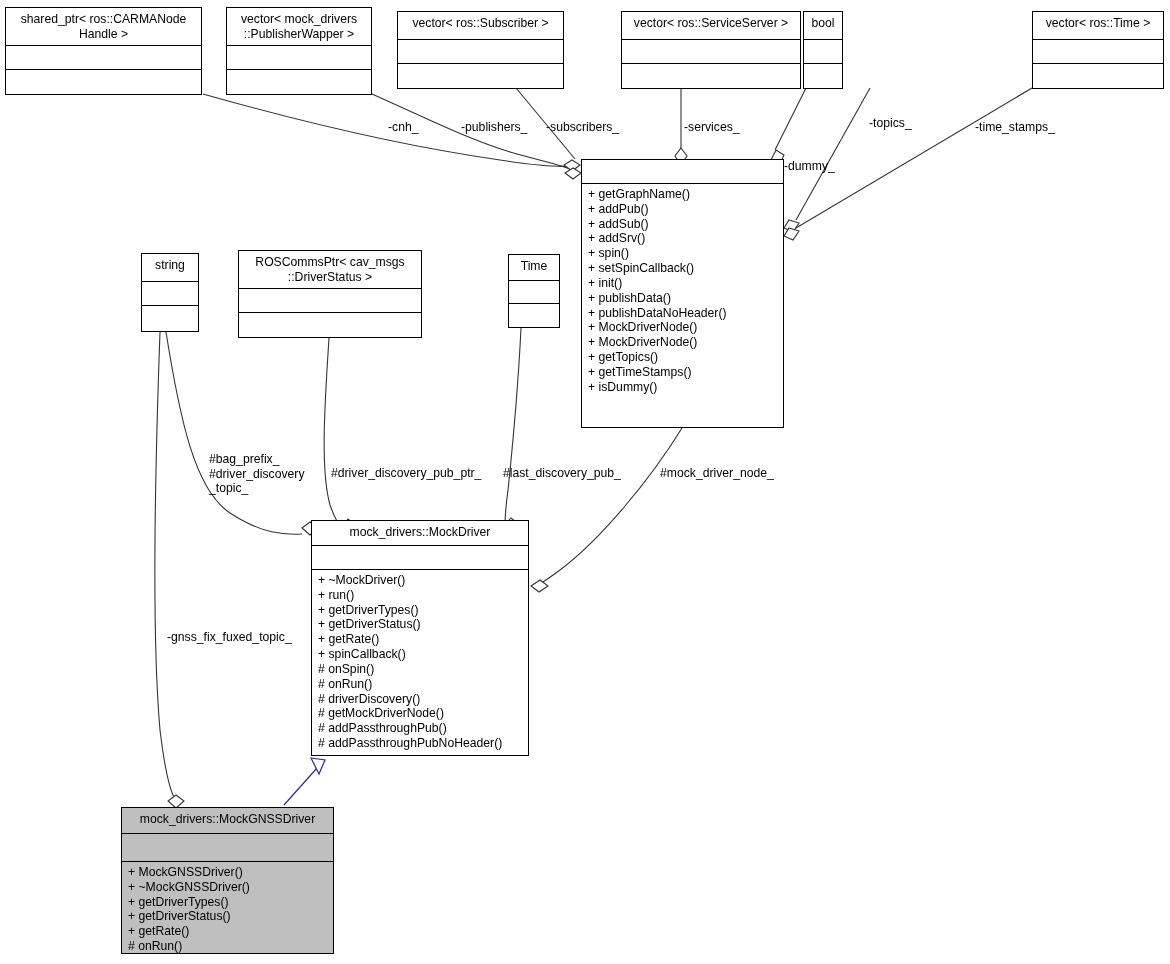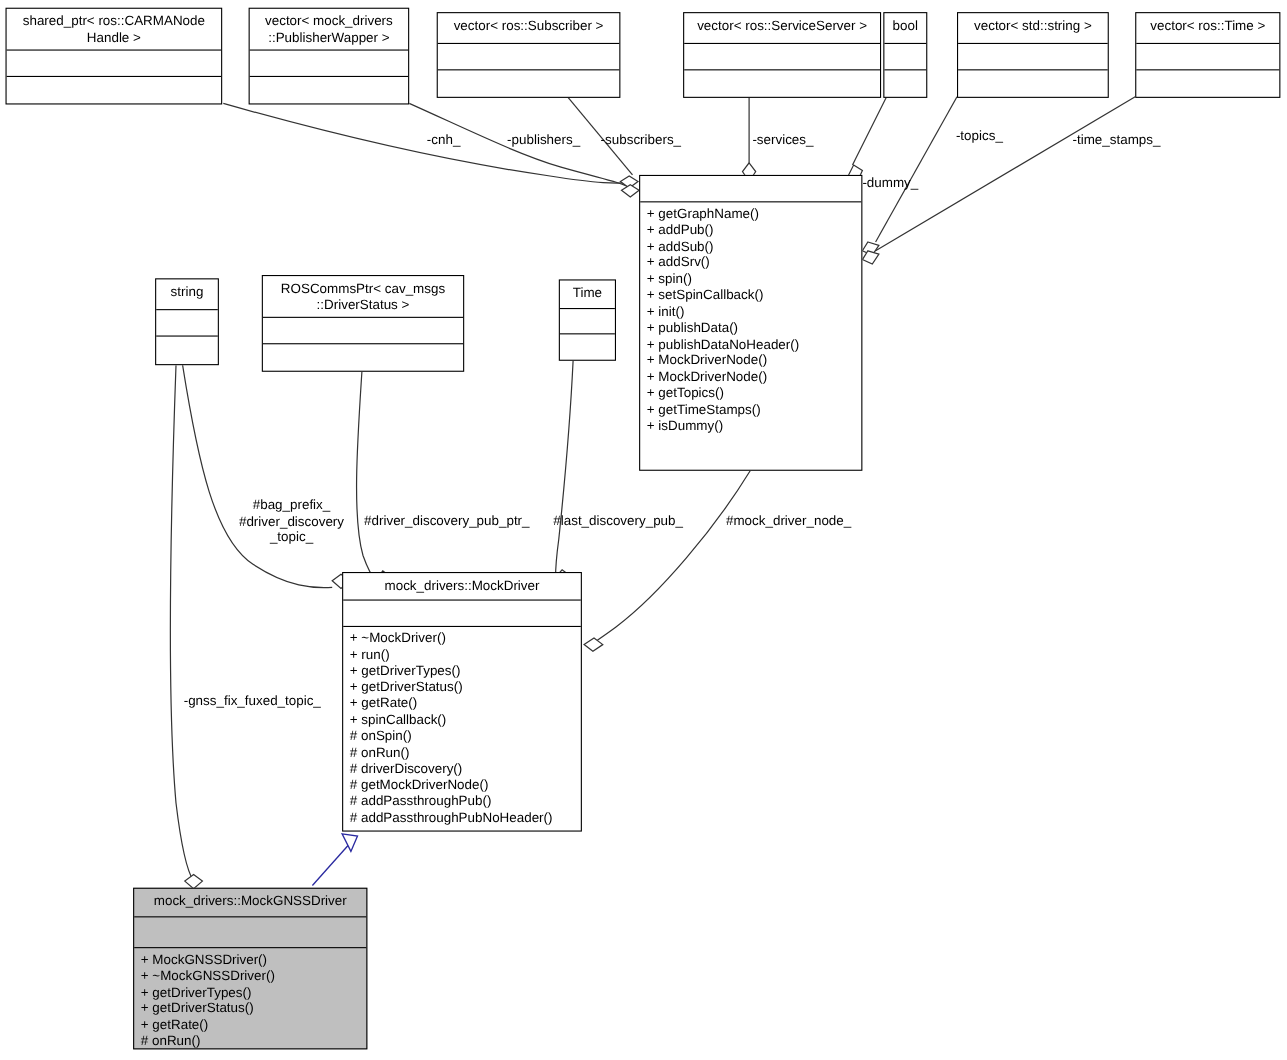--- a/index.html
+++ b/index.html
@@ -57,21 +57,21 @@
   .box-ops div { white-space: pre; }
   .empty-compartment { }
   .edge-label {
     position: absolute;
     font-size: 12.2px;
     color: #000000;
     line-height: 14.6px;
     white-space: pre-line;
     z-index: 6;
   }
-  .edge-label.ctr { text-align: center; }
+  .edge-label.ctr { text-align: left; }
 </style>
 </head>
 <body>
 
 <div id="diagram">
 
   <svg id="edges" viewBox="0 0 1170 964" xmlns="http://www.w3.org/2000/svg">
     <g fill="none" stroke="#333333" stroke-width="1.1">
 
       <path d="M 203,94 C 330,130 430,150 500,160 C 545,167 560,167 572,166"></path>
@@ -146,25 +146,20 @@
     <div class="box-attrs empty-compartment" style="height:24px;"></div>
     <div class="box-ops empty-compartment" style="height:24px;"></div>
   </div>
 
   <div class="umlbox" style="left:803px; top:11px; width:40px; height:78px;">
     <div class="box-title" style="height:28px;">bool</div>
     <div class="box-attrs empty-compartment" style="height:24px;"></div>
     <div class="box-ops empty-compartment" style="height:24px;"></div>
   </div>
 
-  <div class="umlbox" style="left:870px; top:11px; width:138px; height:78px;">
-    <div class="box-title" style="height:28px;">vector&lt; std::string &gt;</div>
-    <div class="box-attrs empty-compartment" style="height:24px;"></div>
-    <div class="box-ops empty-compartment" style="height:24px;"></div>
-  </div>
 
   <div class="umlbox" style="left:1032px; top:11px; width:132px; height:78px;">
     <div class="box-title" style="height:28px;">vector&lt; ros::Time &gt;</div>
     <div class="box-attrs empty-compartment" style="height:24px;"></div>
     <div class="box-ops empty-compartment" style="height:24px;"></div>
   </div>
 
   <div class="umlbox" style="left:581px; top:159px; width:203px; height:269px;">
     <div class="box-attrs empty-compartment" style="height:24px;"></div>
     <div class="box-ops">

